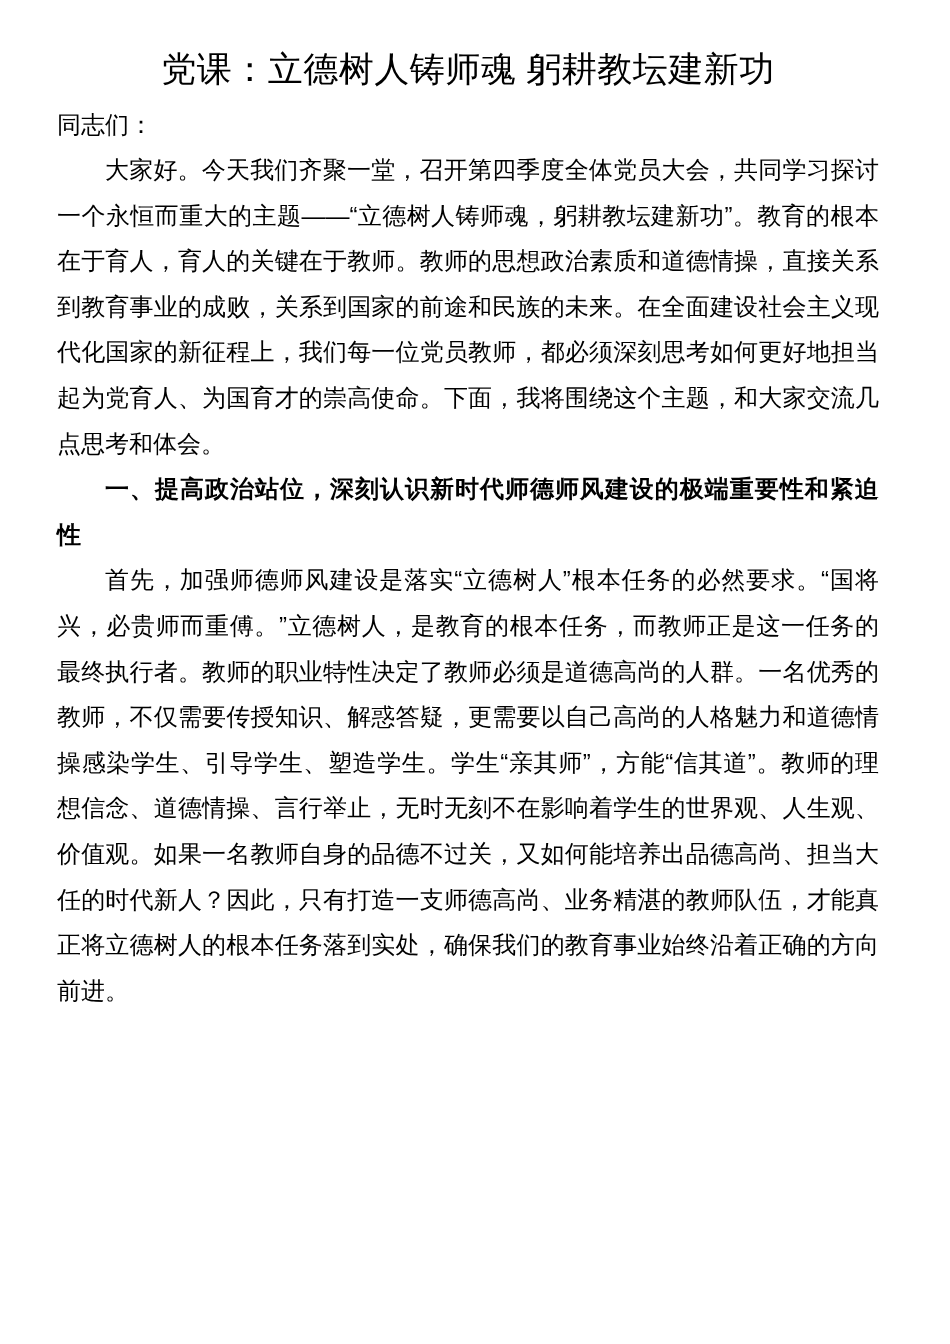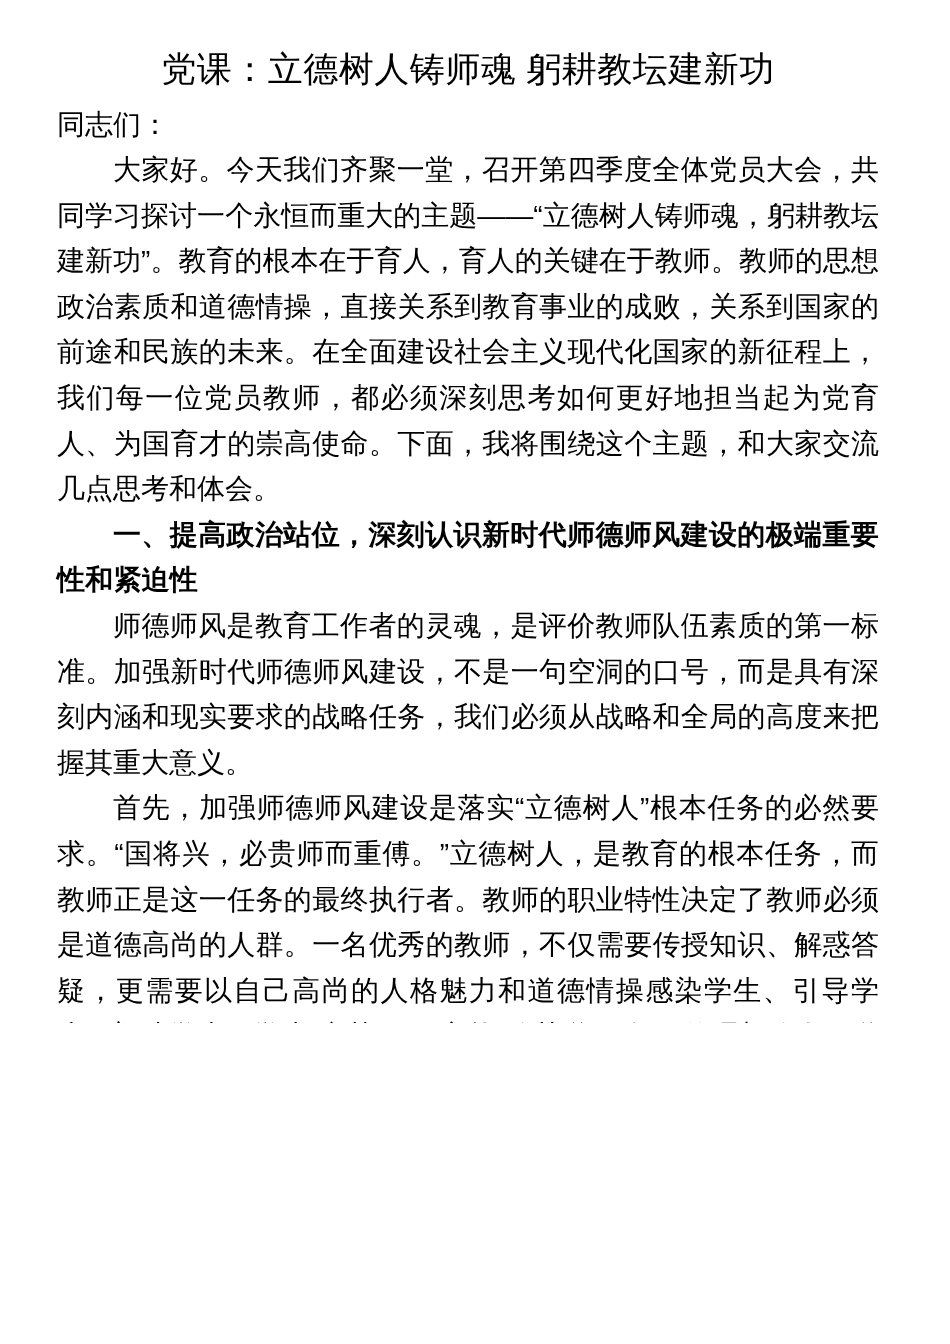--- a/index.html
+++ b/index.html
@@ -31,28 +31,28 @@
   .doc-title {
     font-size: 35px;
     line-height: 50px;
     font-weight: 500;
     text-align: center;
     letter-spacing: 0.5px;
     margin: 0 0 8px 0;
     white-space: nowrap;
   }
   .salutation {
-    font-size: 28px;
+    font-size: 24px;
     line-height: 45px;
     margin: 0;
     text-align: justify;
     text-align-last: left;
   }
   .para {
-    font-size: 28px;
+    font-size: 24px;
     line-height: 45.6px;
     margin: 0;
     text-indent: 2em;
     text-align: justify;
     text-align-last: left;
     word-break: break-all;
   }
   .para.heading {
     font-weight: 700;
     letter-spacing: 0.2px;
@@ -68,19 +68,18 @@
   <div class="doc-body">
 
     <h1 class="doc-title">党课：立德树人铸师魂 躬耕教坛建新功</h1>
 
     <p class="salutation">同志们：</p>
 
     <p class="para">大家好。今天我们齐聚一堂，召开第四季度全体党员大会，共同学习探讨一个永恒而重大的主题——“立德树人铸师魂，躬耕教坛建新功”。教育的根本在于育人，育人的关键在于教师。教师的思想政治素质和道德情操，直接关系到教育事业的成败，关系到国家的前途和民族的未来。在全面建设社会主义现代化国家的新征程上，我们每一位党员教师，都必须深刻思考如何更好地担当起为党育人、为国育才的崇高使命。下面，我将围绕这个主题，和大家交流几点思考和体会。</p>
 
     <p class="para heading">一、提高政治站位，深刻认识新时代师德师风建设的极端重要性和紧迫性</p>
 
-    <p class="para">师德师风是教育工作者的灵魂，是评价教师队伍素质的第一标准。加强新时代师德师风建设，不是一句空洞的口号，而是具有深刻内涵和现实要求的战略任务，我们必须从战略和全局的高度来把握其重大意义。</p>
 
     <p class="para">首先，加强师德师风建设是落实“立德树人”根本任务的必然要求。“国将兴，必贵师而重傅。”立德树人，是教育的根本任务，而教师正是这一任务的最终执行者。教师的职业特性决定了教师必须是道德高尚的人群。一名优秀的教师，不仅需要传授知识、解惑答疑，更需要以自己高尚的人格魅力和道德情操感染学生、引导学生、塑造学生。学生“亲其师”，方能“信其道”。教师的理想信念、道德情操、言行举止，无时无刻不在影响着学生的世界观、人生观、价值观。如果一名教师自身的品德不过关，又如何能培养出品德高尚、担当大任的时代新人？因此，只有打造一支师德高尚、业务精湛的教师队伍，才能真正将立德树人的根本任务落到实处，确保我们的教育事业始终沿着正确的方向前进。</p>
 
     <div class="spacer-end"></div>
   </div>
 </div>
 
 </body></html>

